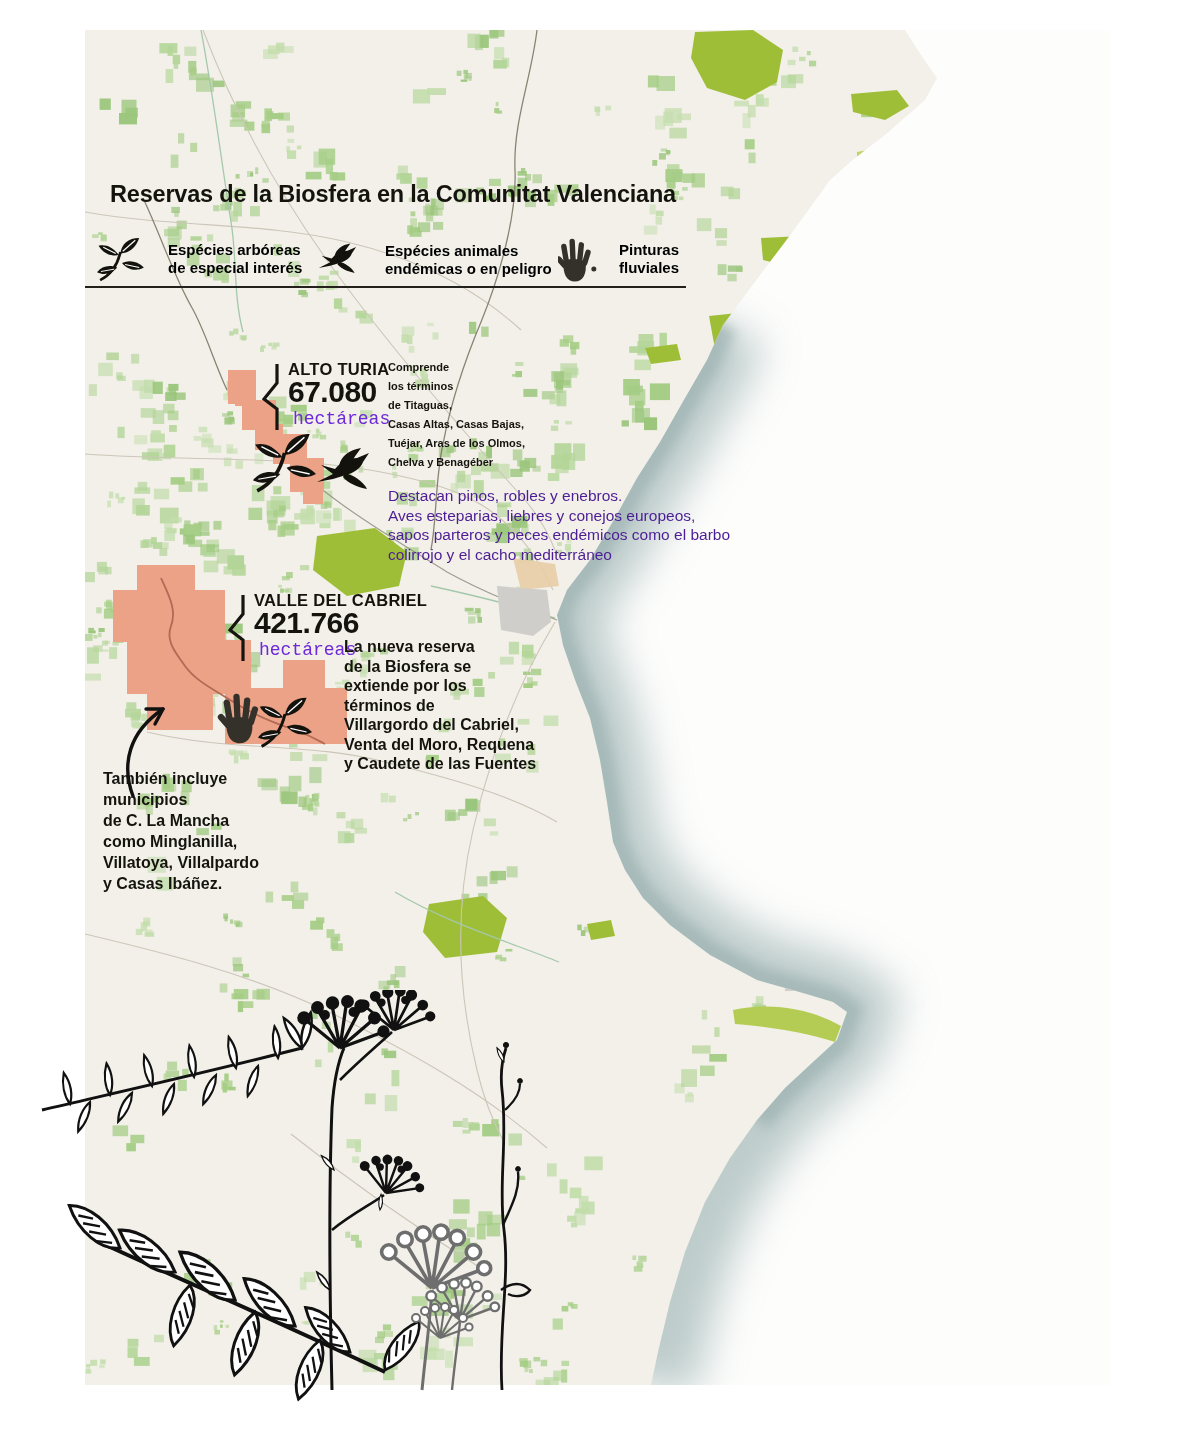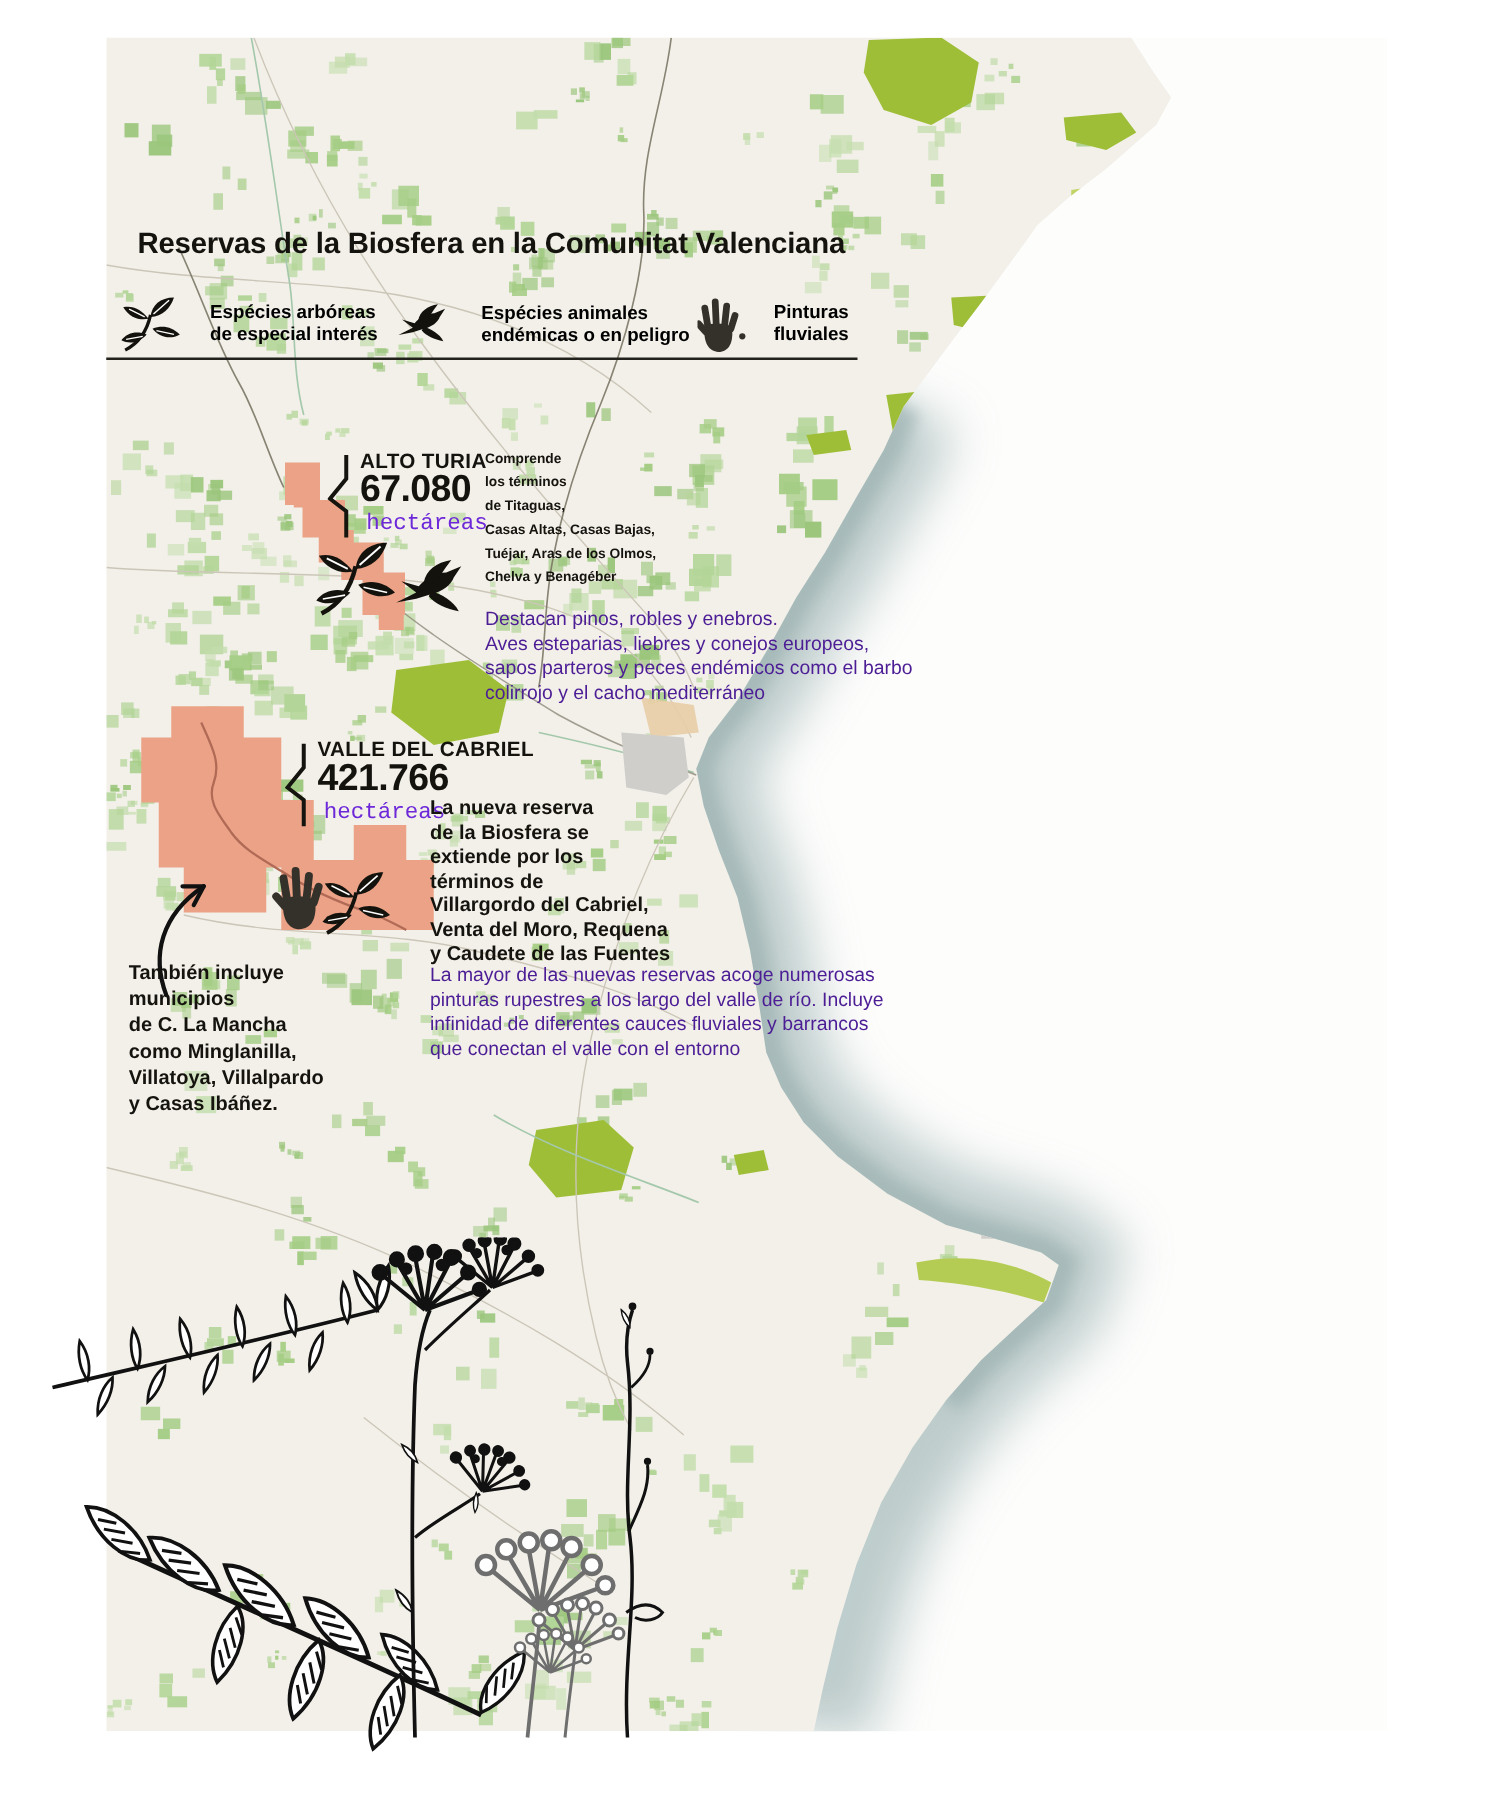--- a/index.html
+++ b/index.html
@@ -1177,24 +1177,20 @@
     <div class="txt val">421.766</div>
     <div class="txt unit">hectáreas</div>
   </div>
   <div class="txt boldpara" style="left:344px;top:637px;font-size:16px;line-height:19.5px;">La nueva reserva
 de la Biosfera se
 extiende por los
 términos de
 Villargordo del Cabriel,
 Venta del Moro, Requena
 y Caudete de las Fuentes</div>
-  <div class="txt para" style="left:344px;top:771px;">La mayor de las nuevas reservas acoge numerosas
-pinturas rupestres a los largo del valle de río. Incluye
-infinidad de diferentes cauces fluviales y barrancos
-que conectan el valle con el entorno</div>
 
   <div class="txt note">También incluye
 municipios
 de C. La Mancha
 como Minglanilla,
 Villatoya, Villalpardo
 y Casas Ibáñez.</div>
 
   <svg class="plants" viewBox="0 0 520 452">
 

